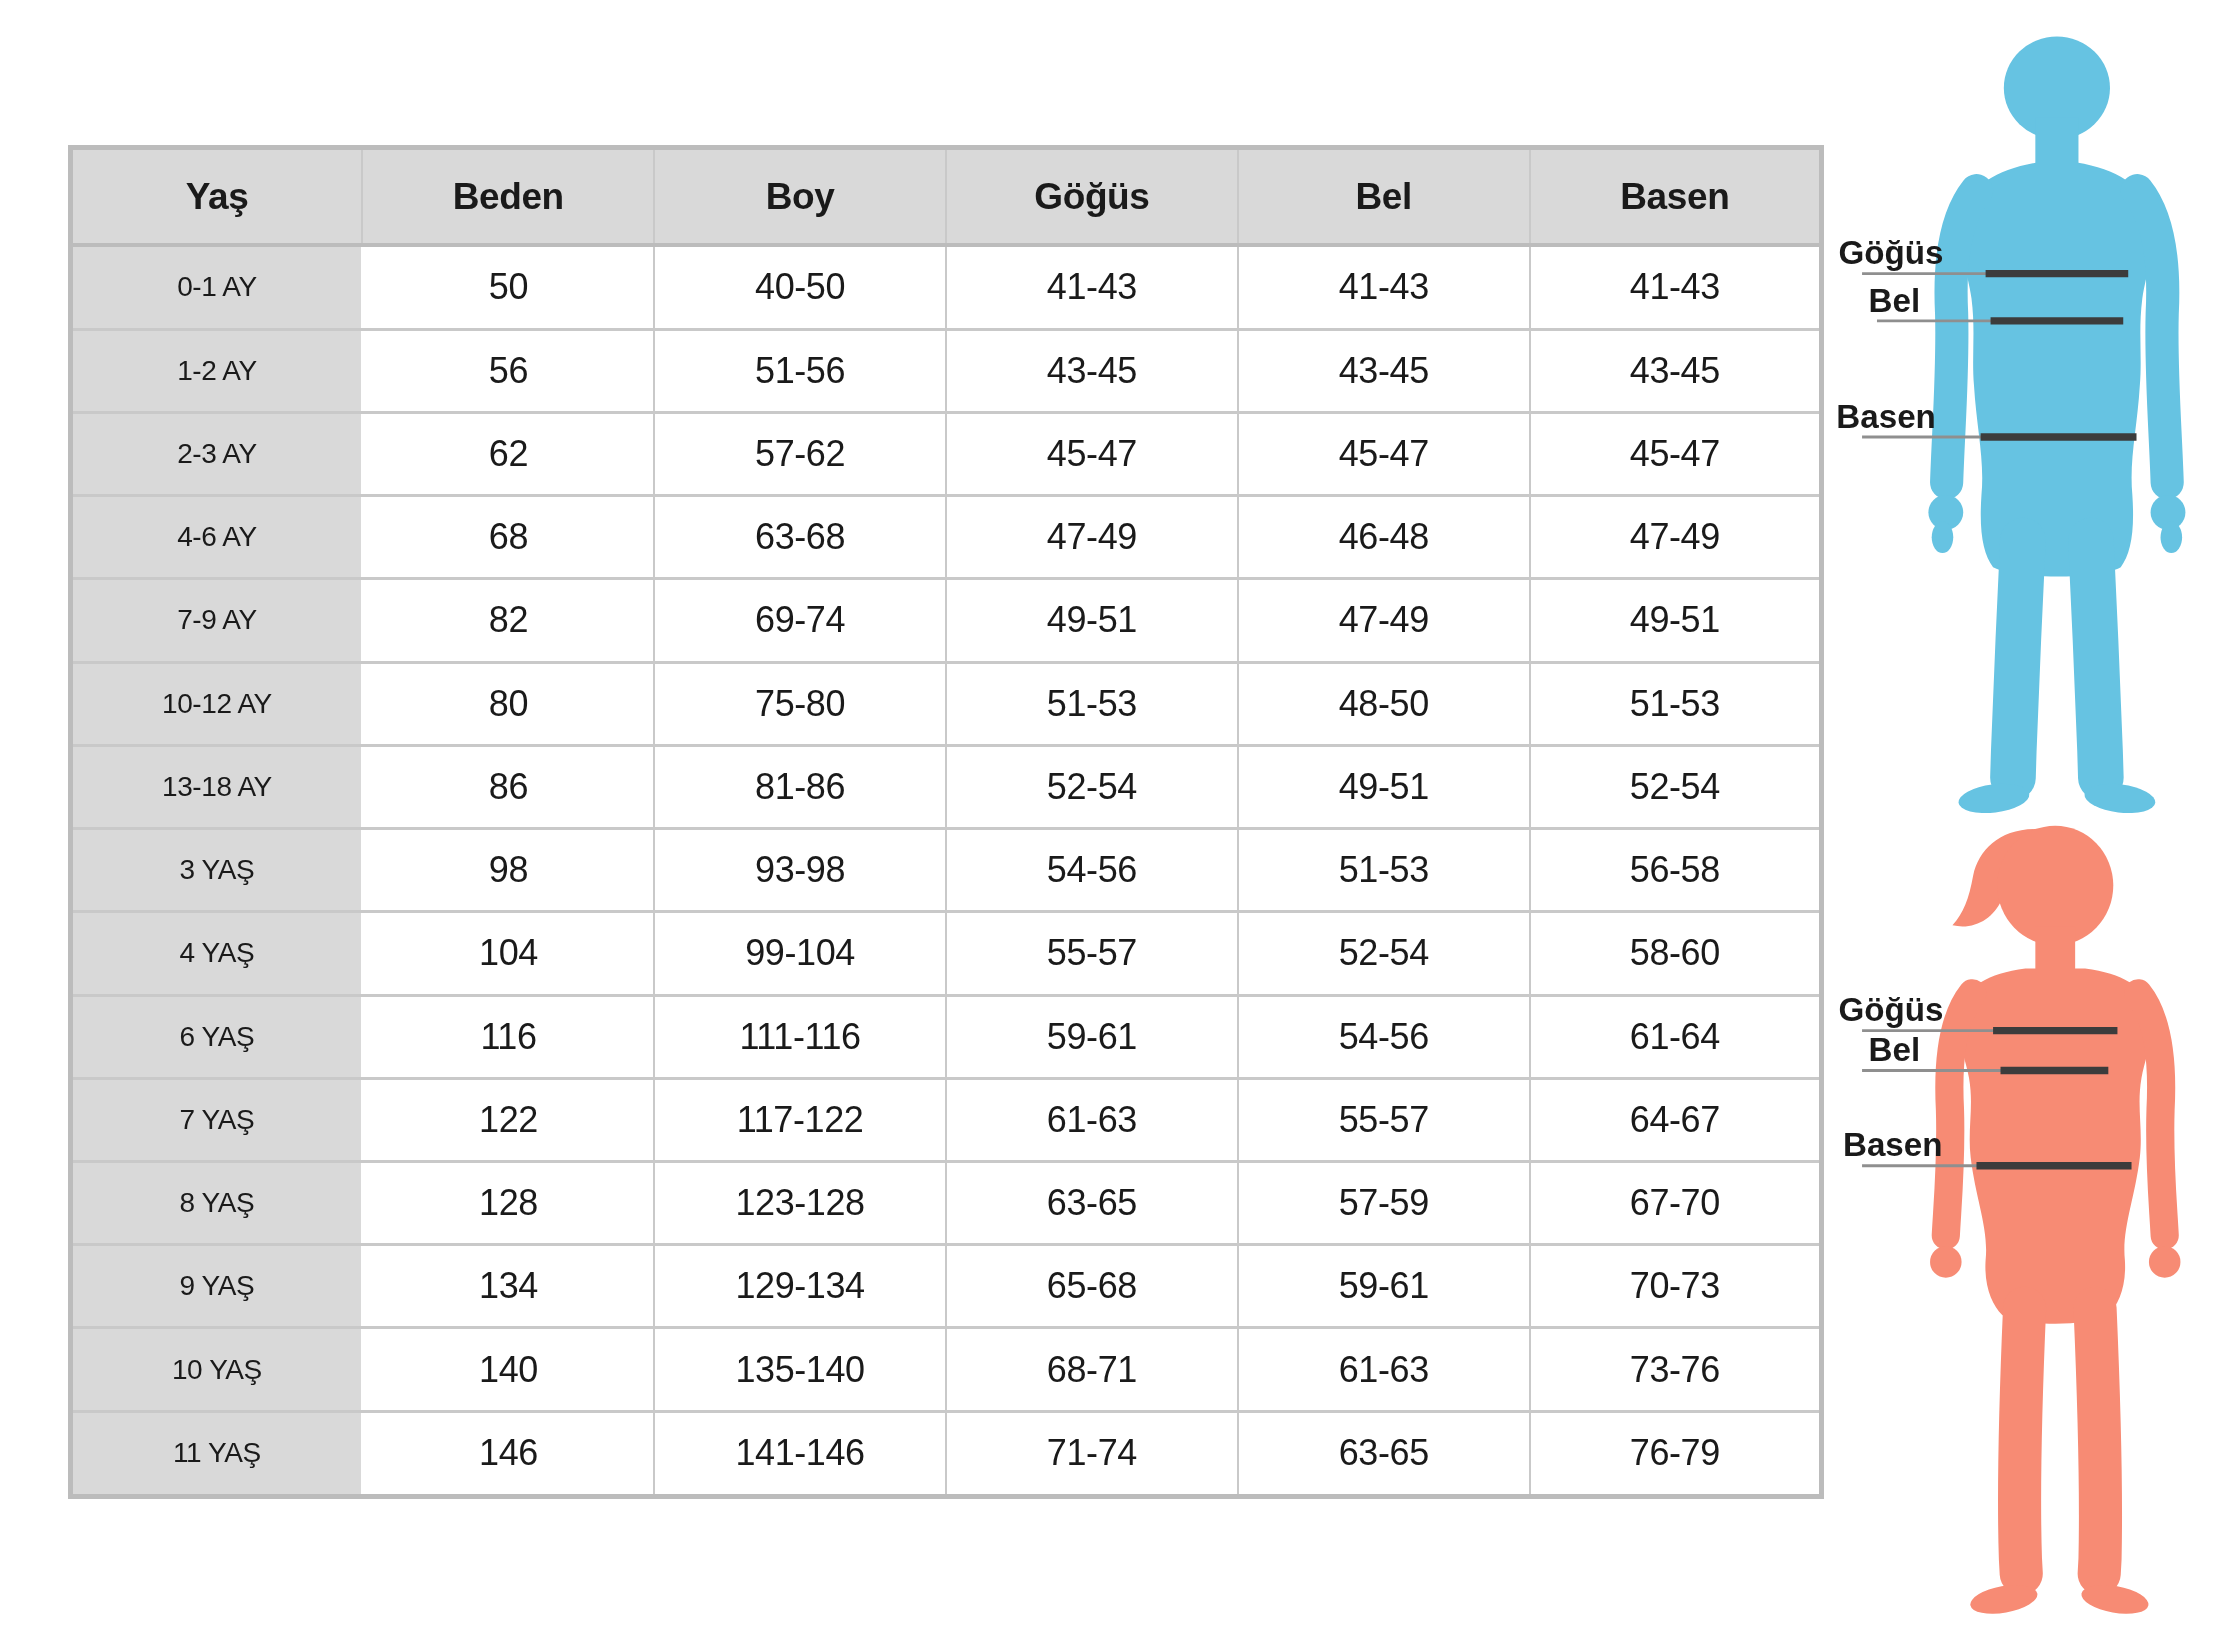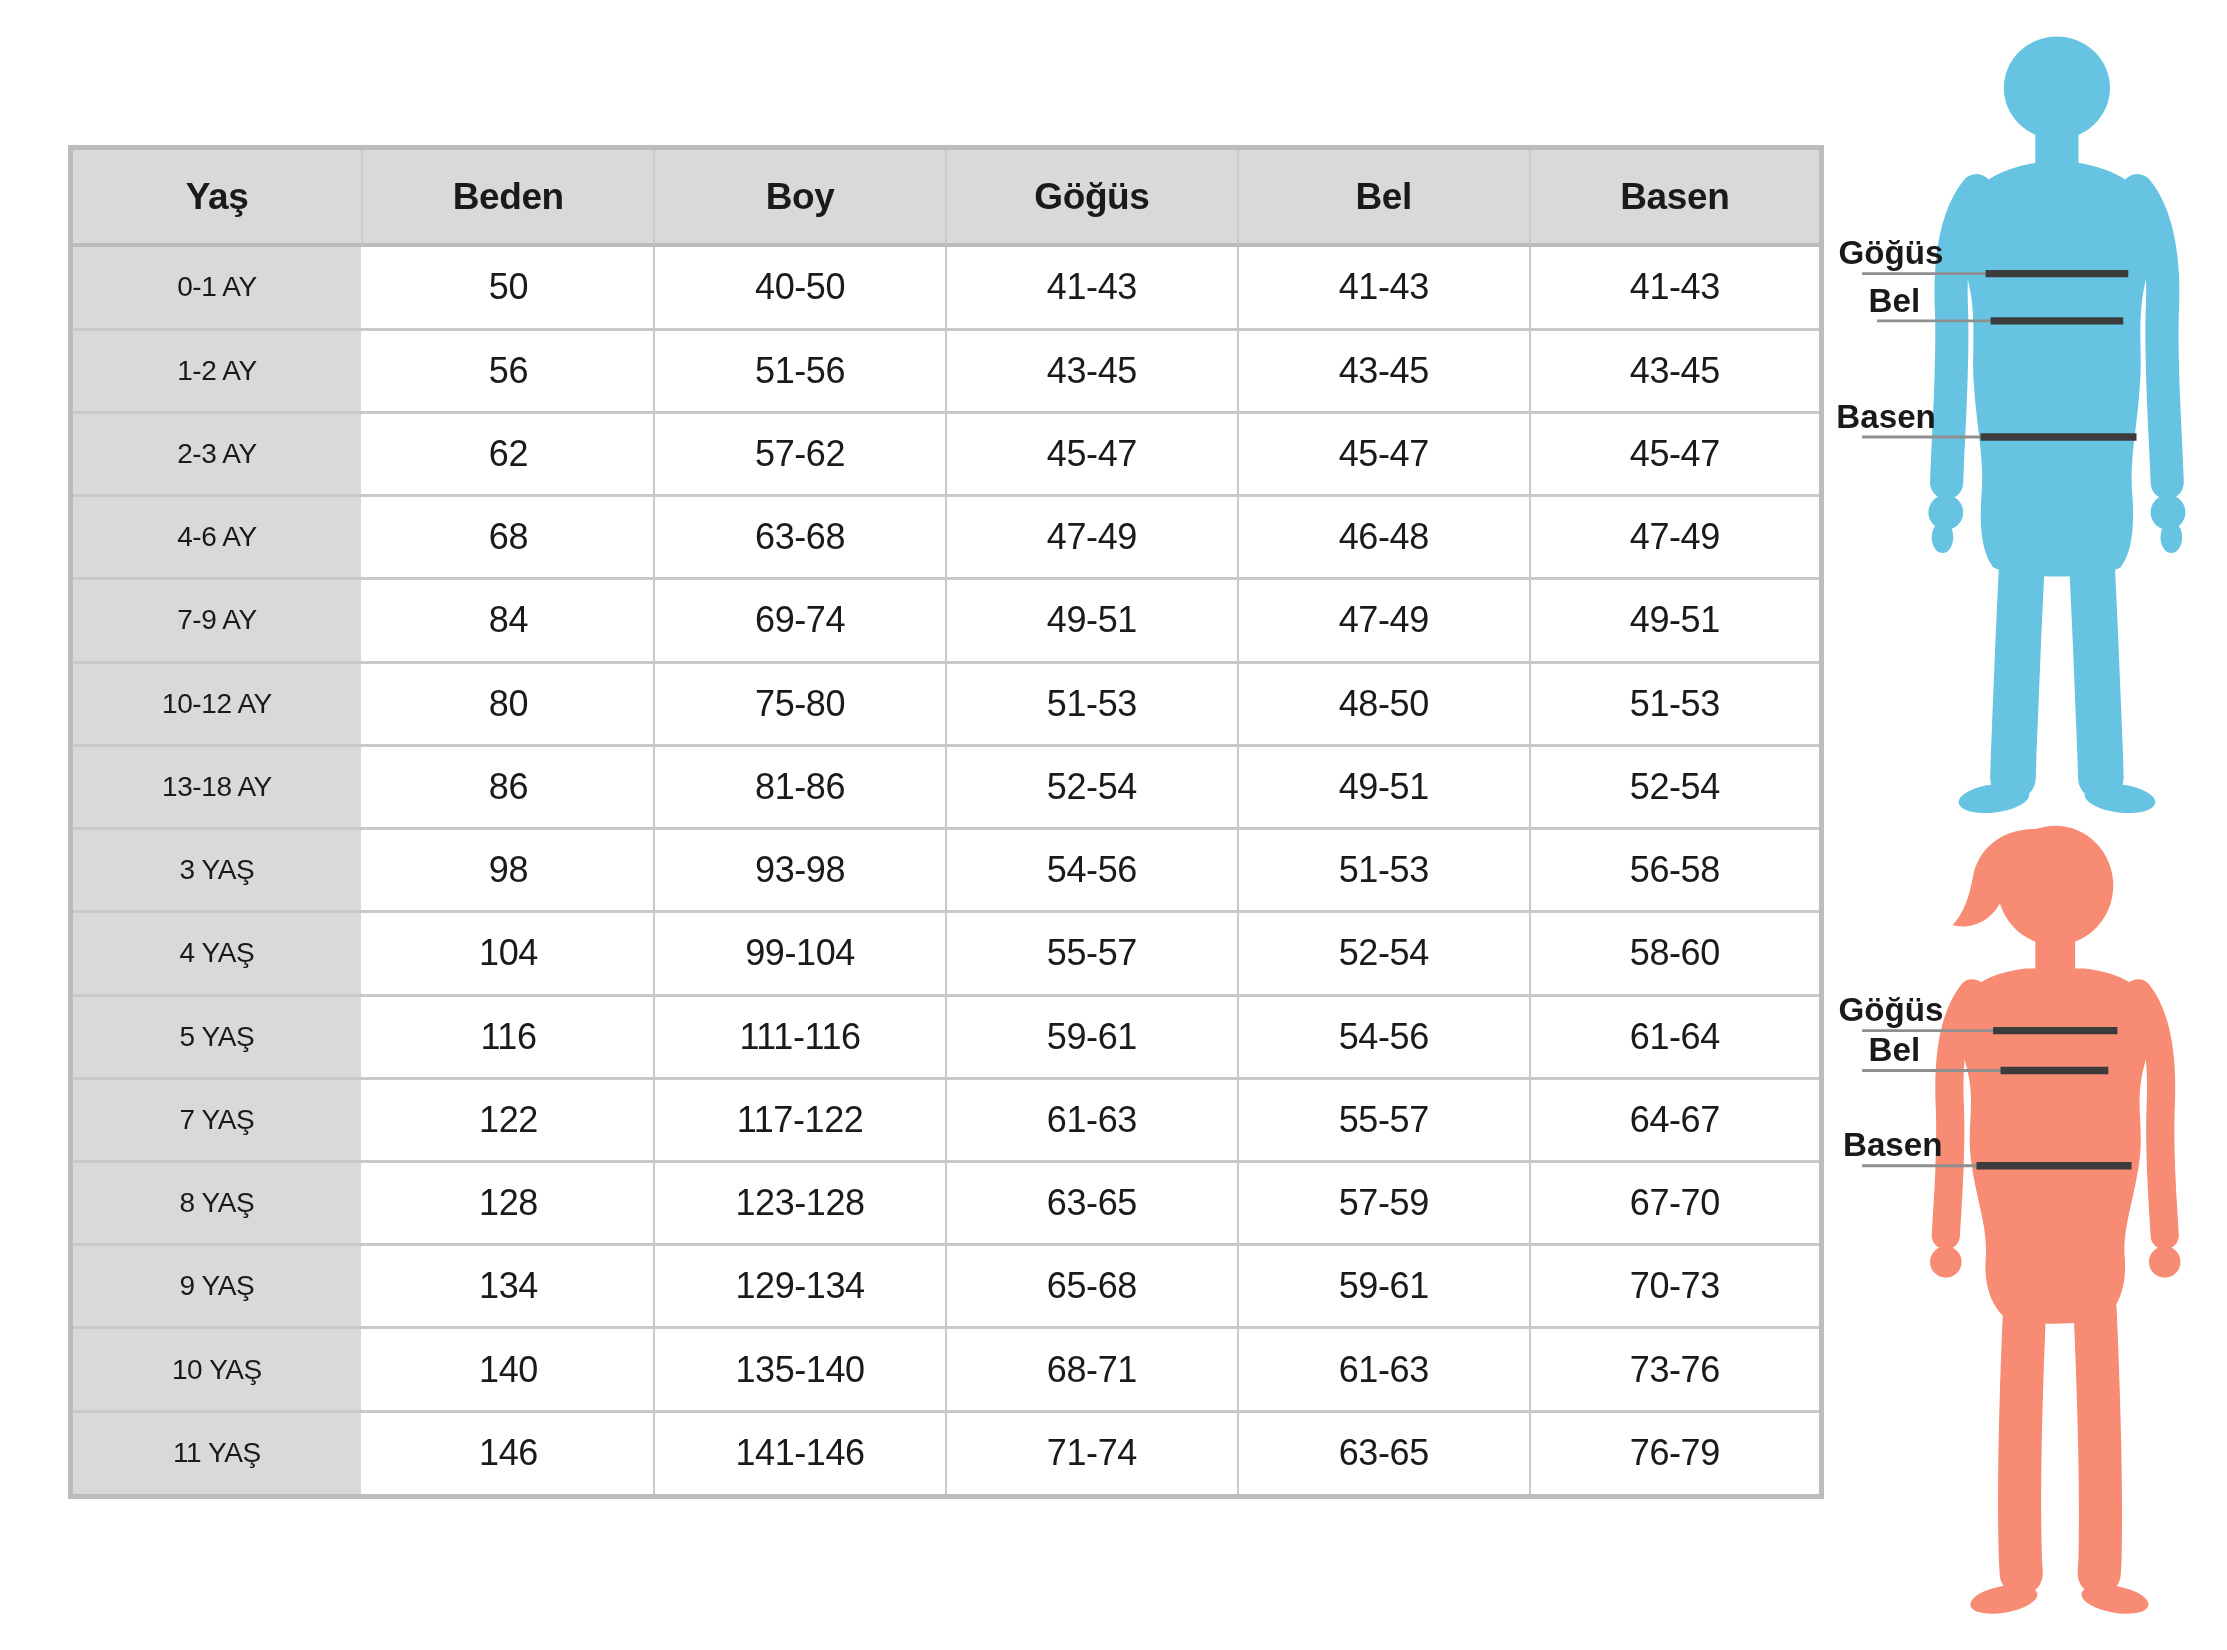--- a/index.html
+++ b/index.html
@@ -117,21 +117,21 @@
         <tr>
           <th>4-6 AY</th>
           <td>68</td>
           <td>63-68</td>
           <td>47-49</td>
           <td>46-48</td>
           <td>47-49</td>
         </tr>
         <tr>
           <th>7-9 AY</th>
-          <td>84</td>
+          <td>82</td>
           <td>69-74</td>
           <td>49-51</td>
           <td>47-49</td>
           <td>49-51</td>
         </tr>
         <tr>
           <th>10-12 AY</th>
           <td>80</td>
           <td>75-80</td>
           <td>51-53</td>
@@ -156,21 +156,21 @@
         </tr>
         <tr>
           <th>4 YAŞ</th>
           <td>104</td>
           <td>99-104</td>
           <td>55-57</td>
           <td>52-54</td>
           <td>58-60</td>
         </tr>
         <tr>
-          <th>5 YAŞ</th>
+          <th>6 YAŞ</th>
           <td>116</td>
           <td>111-116</td>
           <td>59-61</td>
           <td>54-56</td>
           <td>61-64</td>
         </tr>
         <tr>
           <th>7 YAŞ</th>
           <td>122</td>
           <td>117-122</td>

